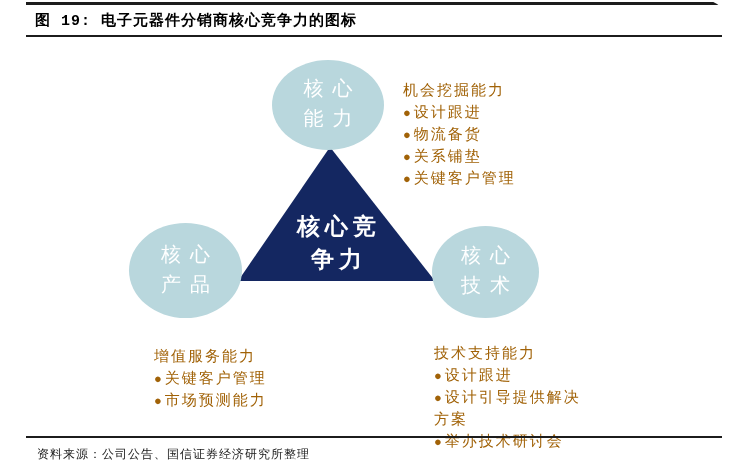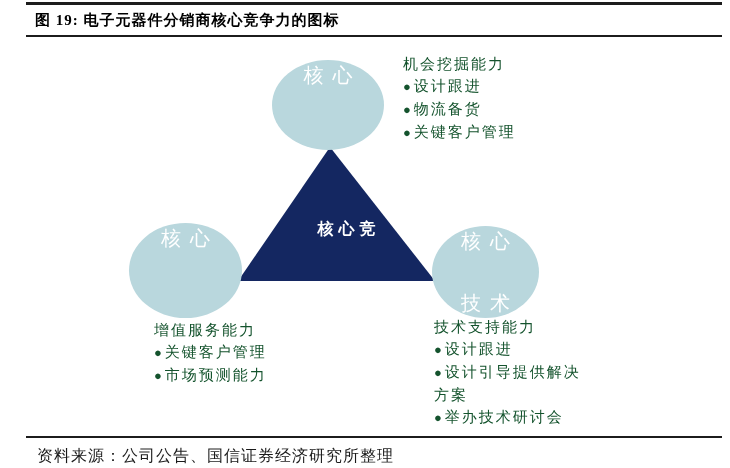--- a/index.html
+++ b/index.html
@@ -1,96 +1,101 @@
 <!DOCTYPE html>
 <html><head>
 <meta charset="utf-8">
 <style>
   html,body{margin:0;padding:0;background:#ffffff;}
   .page{
     position:relative;
     width:730px;height:468px;
     background:#ffffff;
-    font-family:Liberation Serif, serif;
+    font-family:Liberation Mono, monospace;
     color:#111111;
     overflow:hidden;
+    border-radius:27px;
   }
   .rule{position:absolute;left:26px;width:696px;background:#1c1c1c;}
   .rule.top{top:2px;height:3px;}
   .rule.under-title{top:35px;height:2px;}
   .rule.bottom{top:436px;height:2px;}
   .fig-title{
     position:absolute;left:35px;top:11px;
     font-size:15px;font-weight:bold;letter-spacing:1px;color:#000000;
     white-space:nowrap;
   }
   .source-note{
     position:absolute;left:37px;top:446px;
-    font-size:16px;letter-spacing:1px;color:#1a1a1a;
+    font-size:12px;letter-spacing:1px;color:#1a1a1a;
     white-space:nowrap;
   }
   .triangle{
     position:absolute;left:238px;top:147px;width:197px;height:134px;
     background:#142761;
     clip-path:polygon(46.7% 0, 100% 100%, 0 100%);
   }
   .triangle-label{
-    position:absolute;left:248px;top:212px;width:197px;
+    position:absolute;left:238px;top:212px;width:197px;
     text-align:center;color:#ffffff;font-weight:bold;
-    font-size:16px;line-height:33px;letter-spacing:5px;text-indent:5px;
+    font-size:23px;line-height:33px;letter-spacing:5px;text-indent:5px;
   }
   .node{
     position:absolute;border-radius:50%;
     background:#b9d7dd;
-    display:flex;flex-direction:column;align-items:center;justify-content:space-between;
+    display:flex;flex-direction:column;align-items:center;justify-content:center;
     color:#ffffff;font-size:20px;line-height:30px;
     letter-spacing:9px;text-indent:9px;text-align:center;
   }
   .node.top{left:272px;top:60px;width:112px;height:90px;}
   .node.left{left:129px;top:223px;width:113px;height:95px;}
   .node.right{left:432px;top:226px;width:107px;height:92px;}
   .capability-list{
-    position:absolute;font-size:15px;line-height:22px;letter-spacing:2px;color:#14532d;
+    position:absolute;font-size:15px;line-height:22px;letter-spacing:2px;color:#a16207;margin-top:28px;
   }
   .capability-list.top{left:403px;top:53px;width:225px;}
   .capability-list.left{left:154px;top:319px;width:220px;}
   .capability-list.right{left:434px;top:316px;width:162px;}
   .list-header{font-weight:normal;}
   .list-item{display:block;}
   .bullet{font-size:13px;margin-right:1px;}
 </style>
 </head>
 <body>
 
 <div class="page">
 
   <div class="rule top"></div>
   <div class="fig-title">图 19:  电子元器件分销商核心竞争力的图标</div>
   <div class="rule under-title"></div>
 
   <div class="triangle"></div>
   <div class="triangle-label">
     <div>核心竞</div>
+    <div>争力</div>
   </div>
 
   <div class="node top">
     <div>核心</div>
+    <div>能力</div>
   </div>
   <div class="node left">
     <div>核心</div>
+    <div>产品</div>
   </div>
   <div class="node right">
     <div>核心</div>
     <div>技术</div>
   </div>
 
   <div class="capability-list top">
     <div class="list-header">机会挖掘能力</div>
     <div class="list-item"><span class="bullet">●</span><span>设计跟进</span></div>
     <div class="list-item"><span class="bullet">●</span><span>物流备货</span></div>
+    <div class="list-item"><span class="bullet">●</span><span>关系铺垫</span></div>
     <div class="list-item"><span class="bullet">●</span><span>关键客户管理</span></div>
   </div>
 
   <div class="capability-list left">
     <div class="list-header">增值服务能力</div>
     <div class="list-item"><span class="bullet">●</span><span>关键客户管理</span></div>
     <div class="list-item"><span class="bullet">●</span><span>市场预测能力</span></div>
   </div>
 
   <div class="capability-list right">

